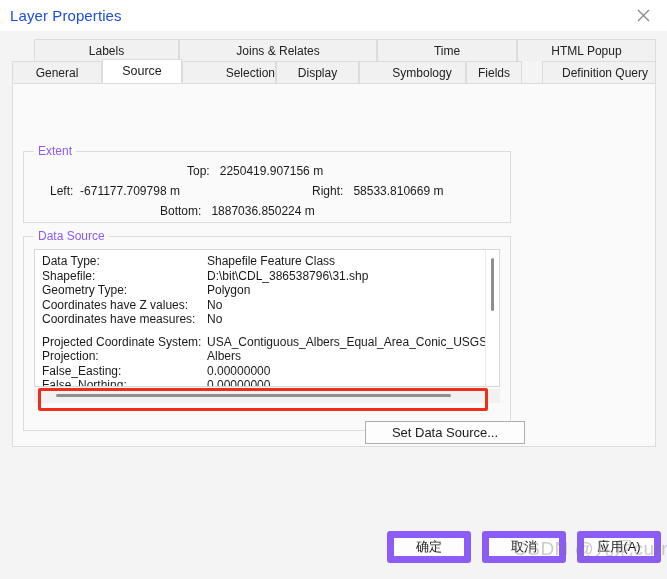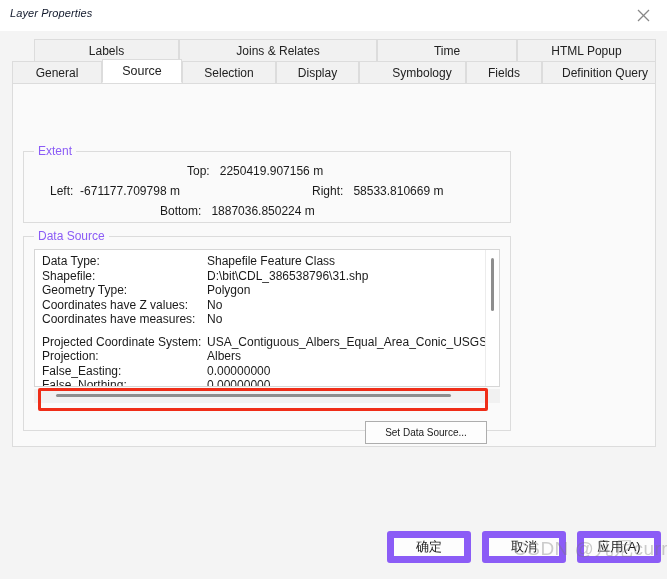--- a/index.html
+++ b/index.html
@@ -22,24 +22,23 @@
   #titlebar {
     position: absolute;
     left: 0; top: 0;
     width: 667px; height: 31px;
     background: #ffffff;
     border-bottom: 1px solid #e8e8e8;
   }
   #title-text {
     position: absolute;
     left: 10px; top: 7px;
-    font-size: 11px;
-    color: #0f172a;
+    font-size: 15px;
+    color: #1d4ed8;
     letter-spacing: .1px;
-    font-style: italic;
   }
   #close-btn {
     position: absolute;
     right: 4px; top: 0px;
     width: 40px; height: 30px;
     display: flex;
     align-items: center;
     justify-content: center;
     cursor: pointer;
   }
@@ -213,25 +212,25 @@
     border-radius: 2px;
     box-sizing: border-box;
     pointer-events: none;
     z-index: 40;
   }
 
   
   #set-data-source-btn {
     position: absolute;
     left: 352px; top: 337px;
-    width: 122px; height: 23px;
+    width: 160px; height: 23px;
     background: #fdfdfd;
     border: 1px solid #adadad;
     box-sizing: border-box;
-    font-size: 10px;
+    font-size: 13px;
     color: #1a1a1a;
     display: flex;
     align-items: center;
     justify-content: center;
     cursor: pointer;
   }
 
   
   #footer {
     position: absolute;
@@ -303,30 +302,30 @@
           <span>HTML Popup</span>
         </div>
       </div>
     <div class="tab-row row-bot">
         <div class="tab" style="left: 0px; width: 90px;">
           <span>General</span>
         </div>
         <div class="tab active" style="left: 90px; width: 80px;">
           <span>Source</span>
         </div>
-        <div class="tab" style="left: 170px; width: 94px;">
+        <div class="tab" style="left: 170px; width: 94px; justify-content: flex-end;">
           <span>Selection</span>
         </div>
         <div class="tab" style="left: 264px; width: 83px;">
           <span>Display</span>
         </div>
         <div class="tab" style="left: 347px; width: 107px; padding-left: 19px;">
           <span>Symbology</span>
         </div>
-        <div class="tab" style="left: 454px; width: 76px;">
+        <div class="tab" style="left: 454px; width: 56px;">
           <span>Fields</span>
         </div>
         <div class="tab" style="left: 530px; width: 114px; padding-left: 12px;">
           <span>Definition Query</span>
         </div>
       </div>
   </div>
 
   <div id="tabpage">
 

